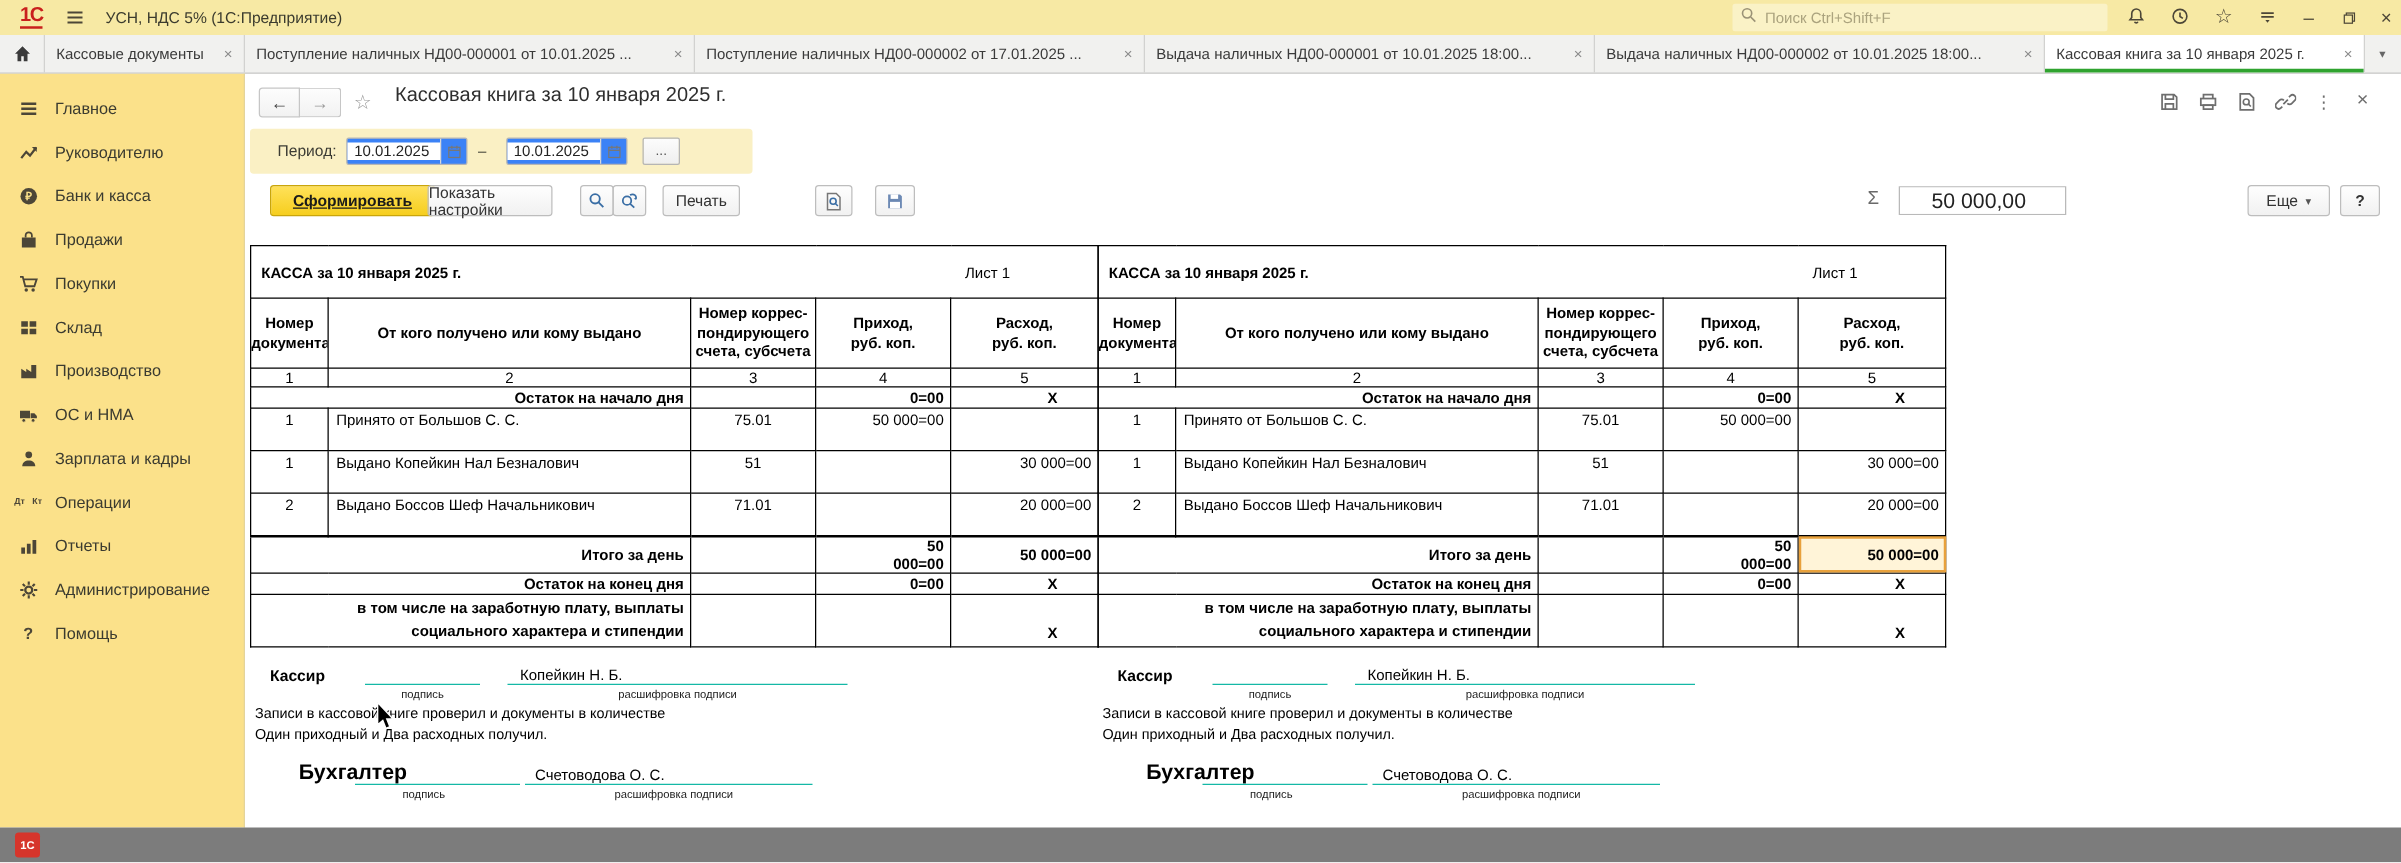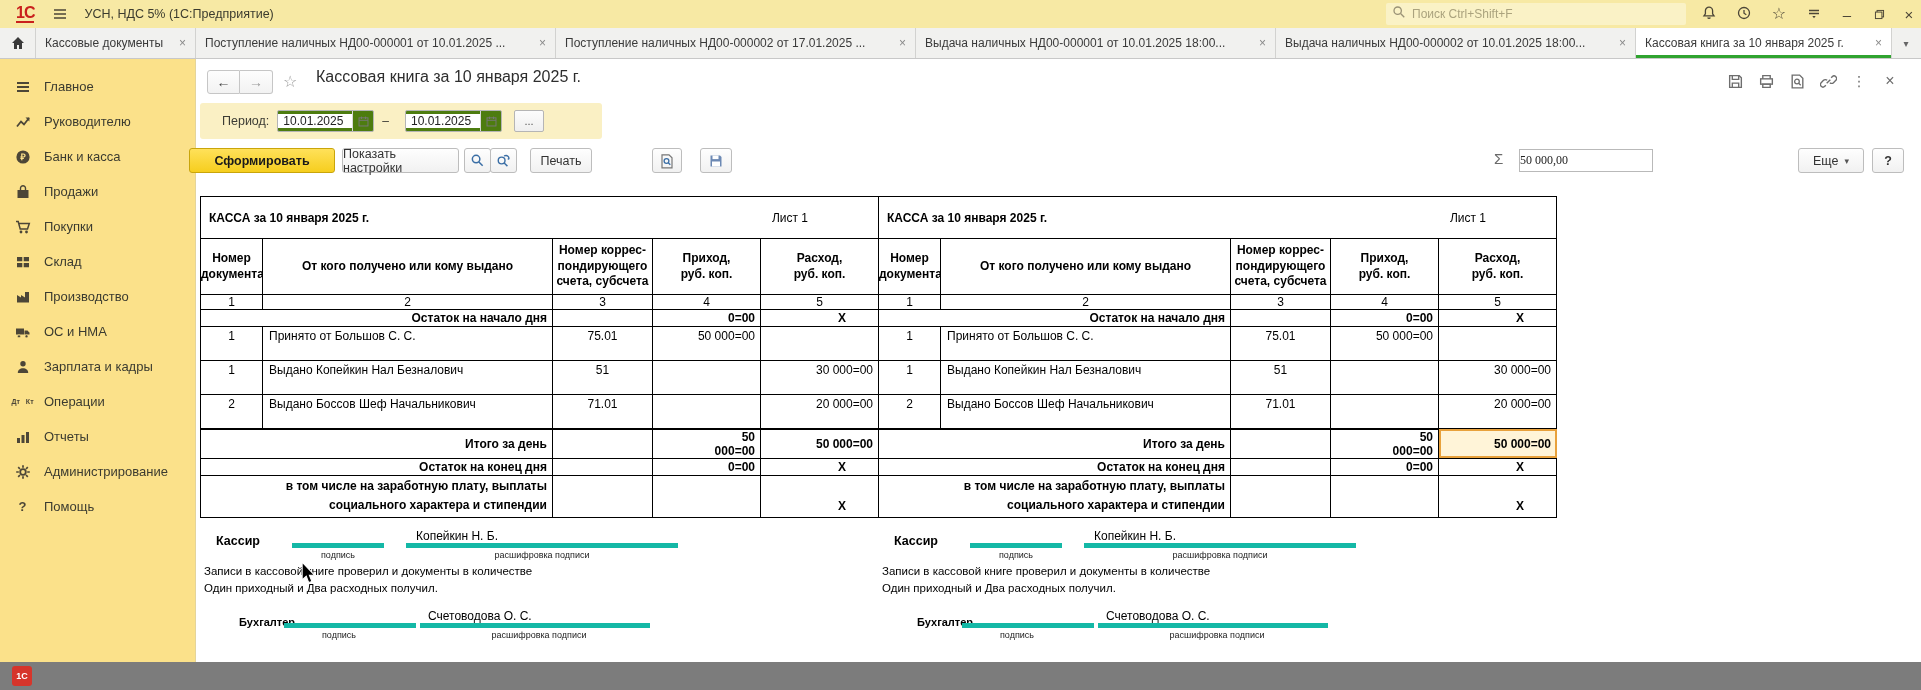--- a/index.html
+++ b/index.html
@@ -44,38 +44,38 @@
   .nav-fwd { border-radius:0 3px 3px 0; border-left:none; color:#9B9B9B; }
   .fav-star { position:absolute; left:283px; top:72px; font-size:16px; color:#9B9B9B; }
   .page-title { position:absolute; left:316px; top:68px; font-size:16px; color:#2E2E2E; }
   .form-icons { position:absolute; left:1726px; top:72px; display:flex; gap:13px; align-items:center; color:#6E6E6E; }
   .form-icons .fi { width:18px; height:18px; display:flex; align-items:center; justify-content:center; }
   .fi-kebab { font-size:14px; color:#6E6E6E; } .fi-close { font-size:16px; color:#6E6E6E; }
 
   
   .period-band { position:absolute; left:200px; top:103px; width:402px; height:36px; background:#FAF0C4; border-radius:3px; display:flex; align-items:center; padding-left:22px; }
   .period-label { font-size:12.5px; color:#3C3C34; }
-  .date-wrap { display:flex; align-items:center; height:22px; border:1px solid #B5B5B5; border-radius:2px; background:#4d7c0f; margin-left:8px; }
+  .date-wrap { display:flex; align-items:center; height:22px; border:1px solid #B5B5B5; border-radius:2px; background:#3b82f6; margin-left:8px; }
   .date-wrap input { border:none; outline:none; width:74px; font-size:12px; color:#222; padding-left:5px; font-family:"Liberation Sans",sans-serif; }
   .cal-btn { width:21px; height:100%; border-left:1px solid #D8D8D8; display:flex; align-items:center; justify-content:center; }
   .period-dash { margin:0 8px; color:#3C3C34; font-size:12px; }
   .more-dots { width:30px; height:22px; margin-left:12px; border:1px solid #B5B5B5; border-radius:2px; background:linear-gradient(#FCFCFC,#EFEFEF); color:#555; font-size:11px; display:flex; align-items:center; justify-content:center; }
 
   
   .btn { position:absolute; top:148px; height:25px; border:1px solid #BDBDBD; background:linear-gradient(#FEFEFE,#F1F1F1); border-radius:3px; font-size:12.5px; color:#333; display:flex; align-items:center; justify-content:center; }
-  .btn-generate { left:189px; width:146px; background:linear-gradient(#FFE15A,#F6CE1E); border-color:#C9A50B; color:#1A1A1A; font-weight:bold; }
-  .btn-settings { left:342px; width:117px; }
+  .btn-generate { left:216px; width:132px; background:linear-gradient(#FFE15A,#F6CE1E); border-color:#C9A50B; color:#1A1A1A; font-weight:bold;text-decoration:underline; }
+  .btn-settings { left:342px; width:100px; }
   .btn-find { left:464px; width:27px; }
   .btn-findnext { left:490px; width:27px; }
   .btn-print { left:530px; width:62px; }
   .btn-preview { left:652px; width:30px; }
   .btn-savefile { left:700px; width:32px; }
   .sum-sigma { position:absolute; left:1494px; top:150px; font-size:15px; color:#6A6A6A; }
   .sum-field { position:absolute; left:1519px; top:149px; width:134px; height:23px; border:1px solid #B9B9B9; background:#fff; }
-  .sum-field input { border:none; outline:none; width:100%; height:100%; text-align:left; padding-right:6px; font-size:12px; color:#222; font-family:Liberation Serif, serif; }
+  .sum-field input { border:none; outline:none; width:100%; height:100%; text-align:center; padding-right:6px; font-size:17px; color:#222; font-family:Liberation Sans, sans-serif; }
   .btn-more { left:1798px; width:66px; gap:6px; }
   .btn-more .dd { font-size:9px; color:#555; }
   .btn-help { left:1872px; width:32px; font-weight:bold; }
 
   
   .report { position:absolute; left:200px; top:196px; display:flex; color:#000; }
   .half { width:678px; }
   table.rpt { border-collapse:collapse; table-layout:fixed; width:678px; }
   table.rpt td, table.rpt th { border:1px solid #000; font-size:12px; overflow:hidden; }
   col.c1{width:62px;} col.c2{width:290px;} col.c3{width:100px;} col.c4{width:108px;} col.c5{width:118px;}
@@ -96,30 +96,30 @@
   tr.total td { border-top:2px solid #000; }
   .incl td { height:42px;padding-left:45px; }
   .incl .rlabel { vertical-align:middle; line-height:1.55; }
   .xbottom { vertical-align:bottom; padding-bottom:4px; }
   .cell-selected { outline:2px solid #E8A13C; outline-offset:-2px; background:#FFF4D8; }
 
   
   .sigs { position:relative; padding-top:12px; font-size:12px; }
   .sig-row { display:flex; align-items:flex-end; margin-left:16px; height:18px; }
   .sig-label { font-weight:bold; font-size:12.5px; width:62px; }
-  .sig-line { border-bottom:5px solid #14b8a6; }
+  .sig-line { border-bottom:1px solid #14b8a6; }
   .blank1 { width:92px; margin-left:14px; }
   .named { width:272px; margin-left:22px; padding-left:10px; font-size:12px; }
   .sig-caps { display:flex; font-size:9px; color:#222; margin-top:2px; }
   .cap { text-align:center; }
   .cap1 { margin-left:92px; width:92px; }
   .cap2 { margin-left:22px; width:272px; }
   .check { margin-left:4px; font-size:11.5px; margin-top:5px; }
   .sig-row.acc { margin-top:16px; margin-left:16px; }
-  .acc-label { font-weight:bold; font-size:11px; width:68px;padding-left:23px; }
+  .acc-label { font-weight:bold; font-size:17px; width:68px;padding-left:23px; }
   .blank2 { width:132px; }
   .named2 { width:230px; margin-left:4px; padding-left:8px; }
   .cap3 { margin-left:84px; width:110px; }
   .cap4 { margin-left:30px; width:230px; }
 
   
   .taskbar { position:absolute; left:0; top:662px; width:1921px; height:28px; background:#7C7C7C; }
   .task-icon { position:absolute; left:12px; top:4px; width:20px; height:20px; background:#D6352B; border-radius:3px; color:#fff; font-size:9px; font-weight:bold; display:flex; align-items:center; justify-content:center; }
 
   .cursor { position:absolute; left:300px; top:562px; z-index:50; }

